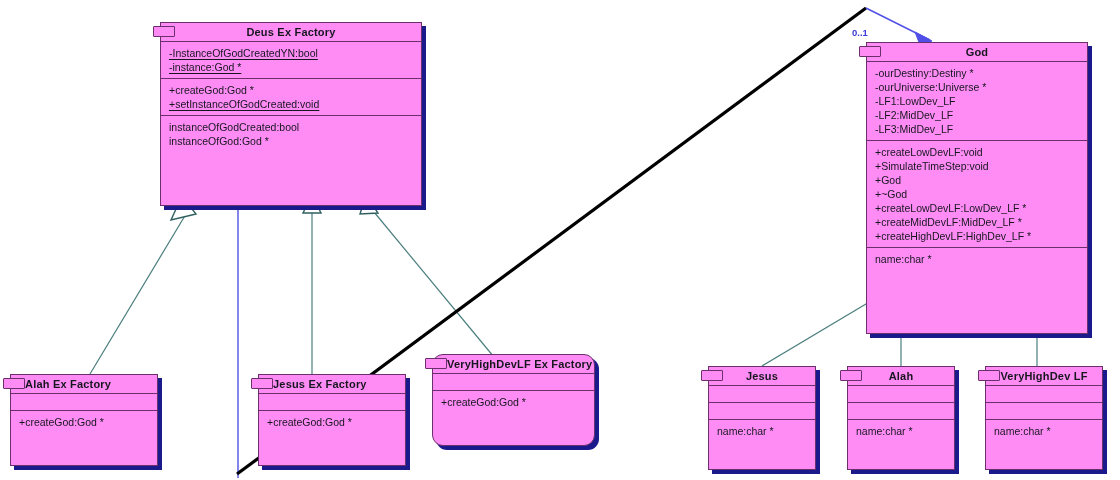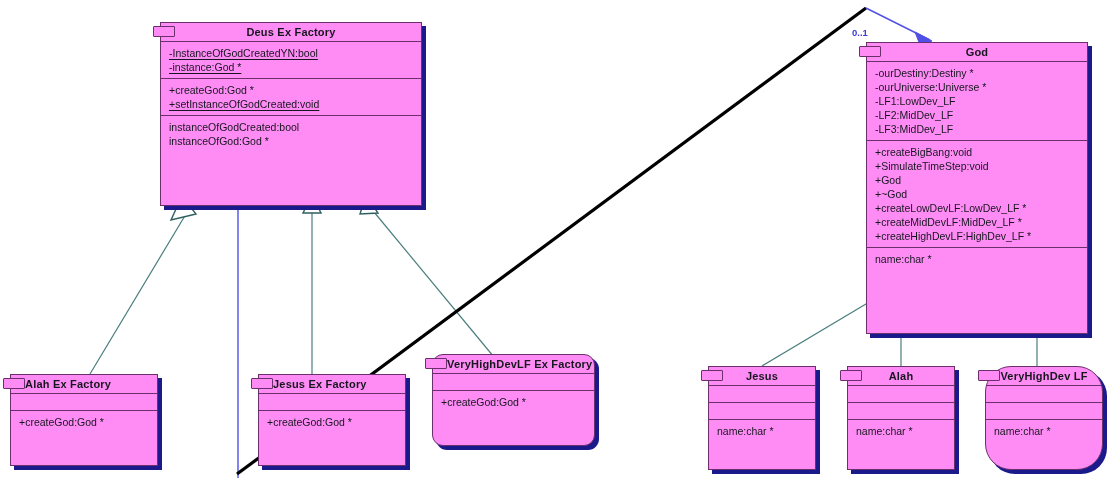--- a/index.html
+++ b/index.html
@@ -148,21 +148,21 @@
         <span class="uml-tab"></span>
         <div class="uml-title" style="text-align: center;">God</div>
         <div class="uml-compartment">
           <div class="uml-row">-ourDestiny:Destiny *</div>
           <div class="uml-row">-ourUniverse:Universe *</div>
           <div class="uml-row">-LF1:LowDev_LF</div>
           <div class="uml-row">-LF2:MidDev_LF</div>
           <div class="uml-row">-LF3:MidDev_LF</div>
         </div>
         <div class="uml-compartment">
-          <div class="uml-row">+createBigBang:void</div>
+          <div class="uml-row">+createLowDevLF:void</div>
           <div class="uml-row">+SimulateTimeStep:void</div>
           <div class="uml-row">+God</div>
           <div class="uml-row">+~God</div>
           <div class="uml-row">+createLowDevLF:LowDev_LF *</div>
           <div class="uml-row">+createMidDevLF:MidDev_LF *</div>
           <div class="uml-row">+createHighDevLF:HighDev_LF *</div>
         </div>
         <div class="uml-compartment">
           <div class="uml-row">name:char *</div>
         </div>
@@ -202,21 +202,21 @@
       </div>
       <div class="uml-class" style="left: 847px; top: 366px; width: 108px; height: 104px;">
         <span class="uml-tab"></span>
         <div class="uml-title" style="">Alah</div>
         <div class="uml-compartment empty"></div>
         <div class="uml-compartment empty"></div>
         <div class="uml-compartment">
           <div class="uml-row">name:char *</div>
         </div>
       </div>
-      <div class="uml-class" style="left: 985px; top: 366px; width: 118px; height: 104px; border-radius: 26px;">
+      <div class="uml-class" style="left: 985px; top: 366px; width: 118px; height: 104px;">
         <span class="uml-tab"></span>
         <div class="uml-title" style="text-align: center;">VeryHighDev LF</div>
         <div class="uml-compartment empty"></div>
         <div class="uml-compartment empty"></div>
         <div class="uml-compartment">
           <div class="uml-row">name:char *</div>
         </div>
       </div>
     </div>
 

